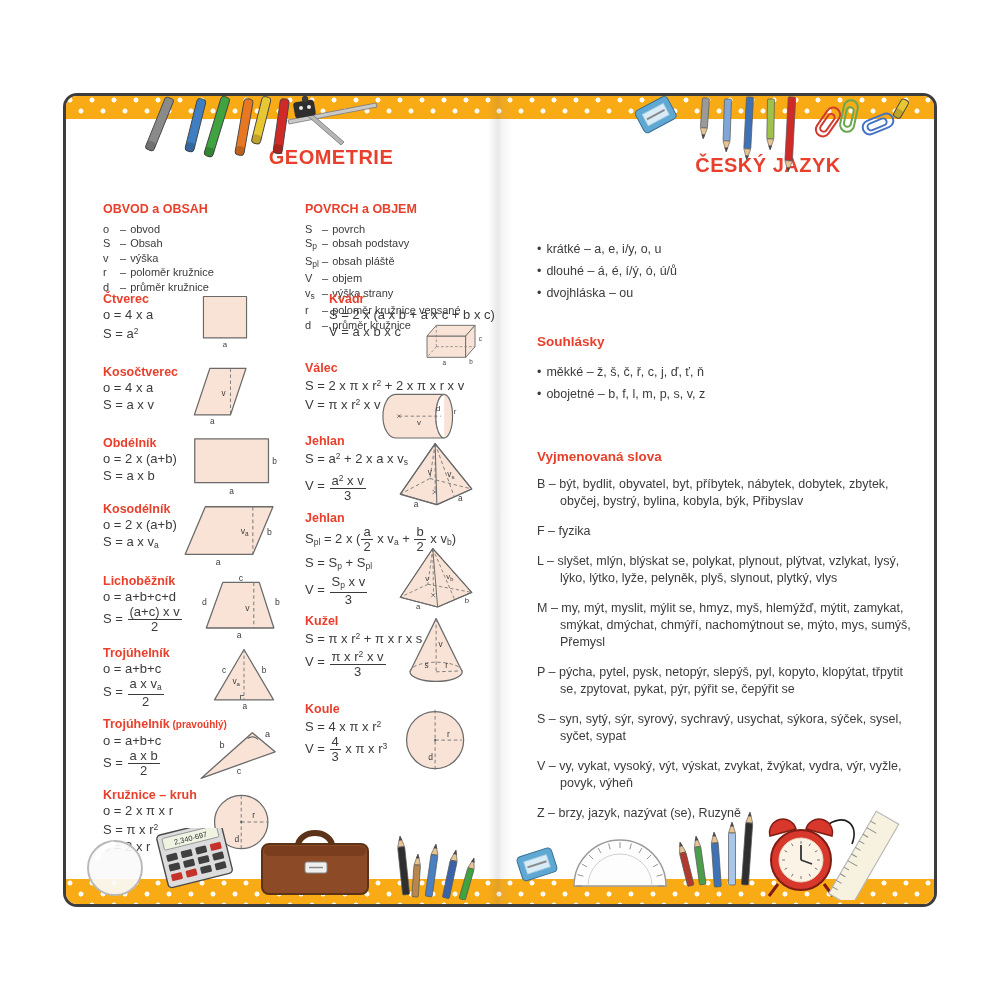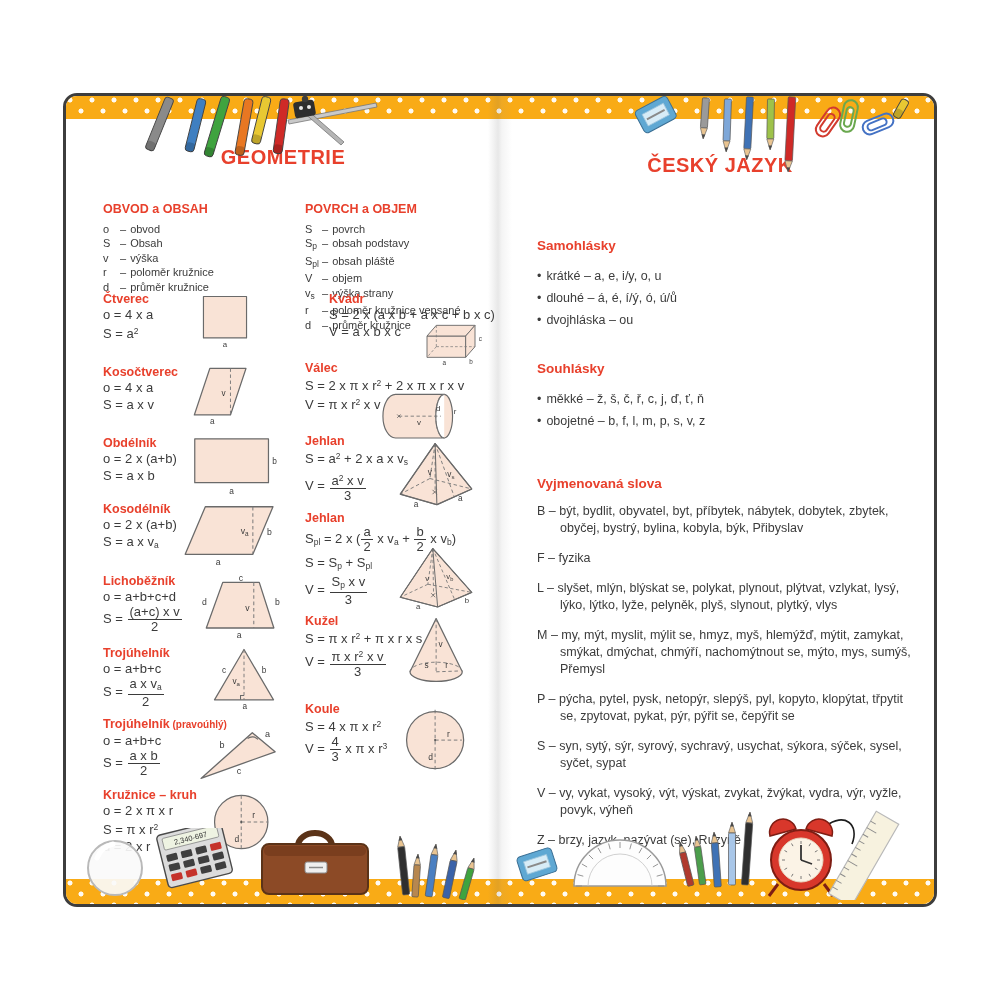--- a/index.html
+++ b/index.html
@@ -9,21 +9,21 @@
   .band{position:absolute;left:0;right:0;z-index:1;background-color:#f9ab16;
     background-image:
       radial-gradient(circle, rgba(255,255,255,.95) 2.1px, rgba(255,255,255,0) 2.9px),
       radial-gradient(circle, rgba(255,255,255,.95) 2.1px, rgba(255,255,255,0) 2.9px);
     background-size:22px 22px,22px 22px;background-position:4px 4px,15px 15px;}
   .band.top{top:0;height:23px;}
   .band.bottom{bottom:0;height:25px;}
   .gutter{position:absolute;top:0;bottom:0;left:422px;width:24px;z-index:5;pointer-events:none;
     background:linear-gradient(to right, rgba(110,110,110,0) 0%, rgba(110,110,110,.16) 42%,
       rgba(150,150,150,.10) 58%, rgba(255,255,255,0) 100%);}
-  .page-title{position:absolute;z-index:3;color:#e8402c;font-weight:bold;font-size:20px;letter-spacing:.5px;text-align:center;}
+  .page-title{position:absolute;z-index:3;color:#e8402c;font-weight:bold;font-size:20px;letter-spacing:.5px;text-align:center;padding-left:48px;}
   #geo-title{left:0;width:434px;top:50px;}
   #cj-title{left:440px;width:428px;top:58px;}
   .legend{position:absolute;top:106px;z-index:3;font-size:11px;line-height:14.5px;}
   #legend-obvod{left:37px;width:190px;}
   #legend-povrch{left:239px;width:195px;}
   .legend-title{color:#e8402c;font-size:12.5px;font-weight:bold;margin:0 0 5px 0;}
   .legend-row{display:flex;}
   .legend-sym{width:17px;flex:none;}
   .legend-dash{flex:none;margin-right:4px;}
   sub{font-size:8.5px;vertical-align:-2px;}
@@ -360,21 +360,20 @@
             <line x1="38" y1="2" x2="38" y2="70" stroke="#7a7a7a" stroke-width="1.1" stroke-dasharray="4 3" fill="none"></line>
             <line x1="38" y1="36" x2="68" y2="36" stroke="#7a7a7a" stroke-width="1.1" stroke-dasharray="4 3" fill="none"></line>
             <circle cx="38" cy="36" r="1.2" fill="#555"></circle>
             <text x="53" y="32" text-anchor="middle">r</text>
             <text x="33" y="58" text-anchor="middle">d</text>
           </svg></div>
       </div>
     </div>
 
   <div id="cj-sections">
-      <div class="section-heading" style="margin-top: 0px;">Samohlásky</div>
       <div class="bullet-line"><span class="bullet">•</span>krátké – a, e, i/y, o, u</div>
       <div class="bullet-line"><span class="bullet">•</span>dlouhé – á, é, í/ý, ó, ú/ů</div>
       <div class="bullet-line"><span class="bullet">•</span>dvojhláska – ou</div>
       <div class="section-heading" style="margin-top: 30px;">Souhlásky</div>
       <div class="bullet-line"><span class="bullet">•</span>měkké – ž, š, č, ř, c, j, ď, ť, ň</div>
       <div class="bullet-line"><span class="bullet">•</span>obojetné – b, f, l, m, p, s, v, z</div>
       <div class="section-heading" style="margin-top: 44px;">Vyjmenovaná slova</div>
       <div class="entry">B – být, bydlit, obyvatel, byt, příbytek, nábytek, dobytek, zbytek, obyčej, bystrý, bylina, kobyla, býk, Přibyslav</div>
       <div class="entry">F – fyzika</div>
       <div class="entry">L – slyšet, mlýn, blýskat se, polykat, plynout, plýtvat, vzlykat, lysý, lýko, lýtko, lyže, pelyněk, plyš, slynout, plytký, vlys</div>

